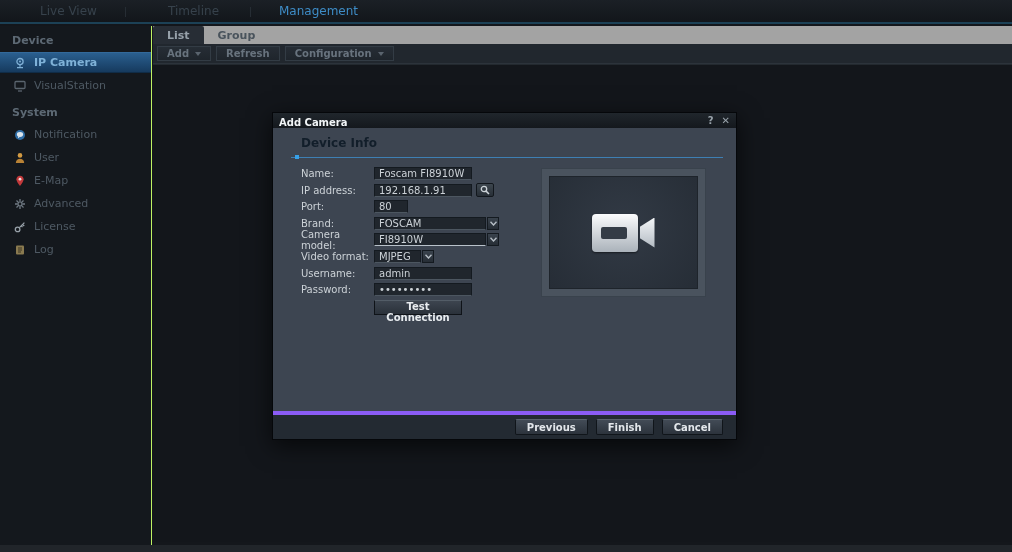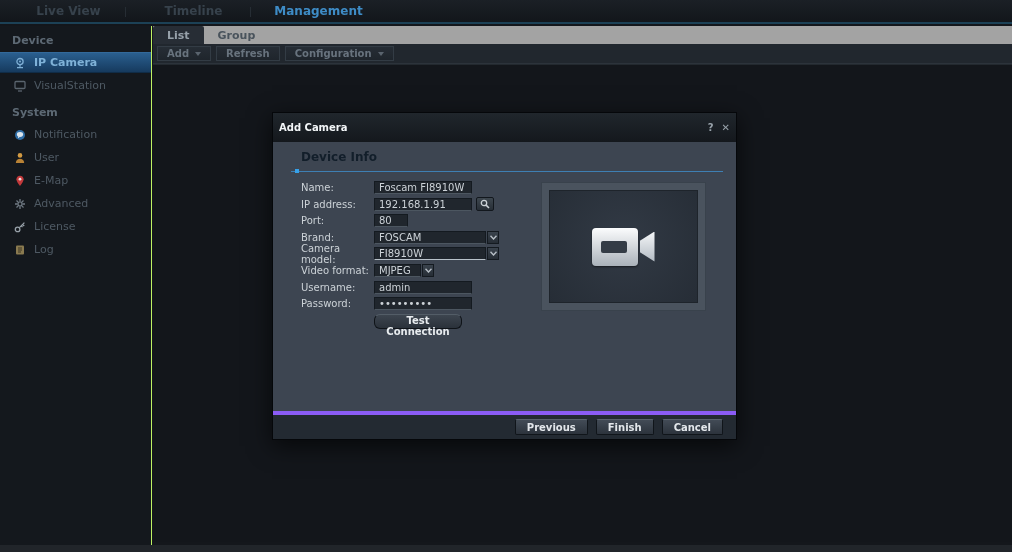--- a/index.html
+++ b/index.html
@@ -5,21 +5,21 @@
   * { margin:0; padding:0; box-sizing:border-box; }
   html,body { width:1012px; height:552px; overflow:hidden; }
   body { font-family:"DejaVu Sans","Liberation Sans",sans-serif; background:#13161b; position:relative; }
 
   
   .topnav { position:absolute; left:0; top:0; width:1012px; height:24px;
     background:linear-gradient(#1b2026,#12161b); border-bottom:2px solid #1c4156;
     display:flex; align-items:center; z-index:5;}
   .topnav .navitems { display:flex; height:100%; }
   .navitem { width:125px; height:100%; display:flex; align-items:center; justify-content:center;
-    font-size:12px; font-weight:bold; color:#37424c; cursor:pointer; position:relative;padding-left:12px; }
+    font-size:12px; font-weight:normal; color:#37424c; cursor:pointer; position:relative;padding-left:12px; }
   .navitem.active { color:#3e8cc6; }
   .navitem + .navitem::before { content:""; position:absolute; left:0; top:7px; height:10px; width:1px; background:#262d34; }
   .nav-right { margin-left:auto; display:flex; align-items:center; height:100%; }
   .brand { display:flex; align-items:center; gap:6px; color:#aab3bb; font-size:13px; padding-right:14px; }
   .brand .ver { color:#3e8cc6; }
   .nav-sep { width:1px; height:14px; background:#2a3138; }
   .person { width:40px; display:flex; align-items:center; justify-content:center; height:100%; cursor:pointer; }
 
   
   .sidebar { position:absolute; left:0; top:26px; width:152px; height:519px;
@@ -44,21 +44,21 @@
     font-size:10px; font-weight:bold; color:#68737e; cursor:pointer; }
   .tbtn .caret { width:0; height:0; border-left:3px solid transparent; border-right:3px solid transparent;
     border-top:4px solid #5a646e; }
   .content { height:478px; border-top:1px solid #23292f; background:#13161b; }
   .bottombar { position:absolute; left:0; bottom:0; width:1012px; height:7px; background:#21252a; }
 
   
   .dialog { position:absolute; left:272px; top:112px; width:465px; height:328px;
     border:1px solid #05070a; box-shadow:0 6px 22px rgba(0,0,0,.65); z-index:10;
     display:flex; flex-direction:column; }
-  .dlg-title { height:29px; background:linear-gradient(#20262c,#14181d); display:flex; align-items:center;
+  .dlg-title { height:15px; background:linear-gradient(#20262c,#14181d); display:flex; align-items:flex-end;
     padding:0 6px; }
   .dlg-title .ttl { font-size:10px; font-weight:bold; color:#f2f5f7; }
   .dlg-title .tools { margin-left:auto; display:flex; gap:8px; }
   .dlg-tool { font-size:10px; font-weight:bold; color:#99a3ab; cursor:pointer; line-height:15px; }
   .dlg-body { flex:1; background:#3d4551; position:relative; }
   .section-title { position:absolute; left:28px; top:8px; font-size:12px; font-weight:bold; color:#121e2a; }
   .section-rule { position:absolute; left:18px; right:13px; top:29px; height:1px; background:#3e7fb3; }
   .section-rule .dot { position:absolute; left:4px; top:-2px; width:4px; height:4px; background:#36a0e8; }
 
   .form { position:absolute; left:28px; top:39px; }
@@ -72,21 +72,21 @@
   .w-brand { width:112px; }
   .w-vid { width:47px; }
   .focused-underline { border-bottom:1px solid #b9c2ca; }
   .chev-btn { width:12px; height:13px; margin-left:1px; background:linear-gradient(#3a434d,#262d35);
     border:1px solid #141a20; display:flex; align-items:center; justify-content:center; cursor:pointer; }
   .chev-btn svg { display:block; }
   .search-btn { width:18px; height:14px; margin-left:4px; background:linear-gradient(#3e474f,#272e36);
     border:1px solid #12171d; border-radius:2px; display:flex; align-items:center; justify-content:center; cursor:pointer; }
   .test-row { margin-top:2px; margin-left:73px; }
   .test-btn { width:88px; height:15px; background:linear-gradient(#3d454f,#2a313a);
-    border:1px solid #0f1318; border-top-color:#535d67; border-radius:6px;
+    border:1px solid #0f1318; border-top-color:#535d67; border-radius:0;
     color:#e8ecef; font-size:10px; font-weight:bold; cursor:pointer;
     font-family:"DejaVu Sans","Liberation Sans",sans-serif; }
 
   .preview { position:absolute; left:268px; top:40px; width:165px; height:129px;
     background:#4a535e; border:1px solid #39424c; padding:7px; }
   .preview-inner { width:100%; height:100%; background:radial-gradient(circle at 50% 45%, #323a45, #262d36);
     border:1px solid #1e242b; position:relative; }
   .camicon { position:absolute; left:50%; top:50%; transform:translate(-50%,-50%); width:64px; height:38px; }
   .cam-body { position:absolute; left:0; top:0; width:46px; height:38px; border-radius:4px;
     background:linear-gradient(#fbfcfd,#aab2ba); box-shadow:0 1px 2px rgba(0,0,0,.5); }

